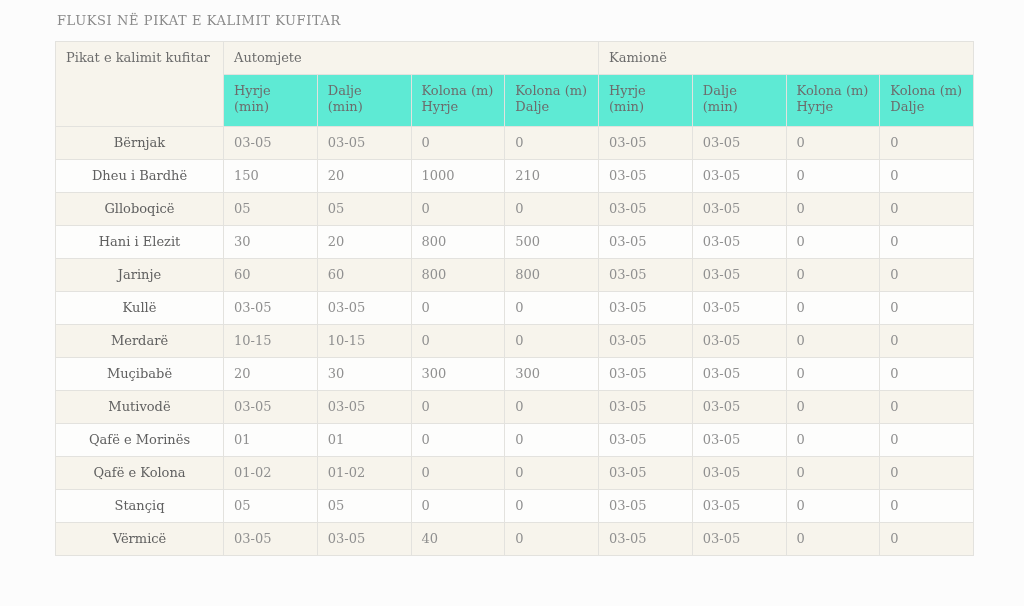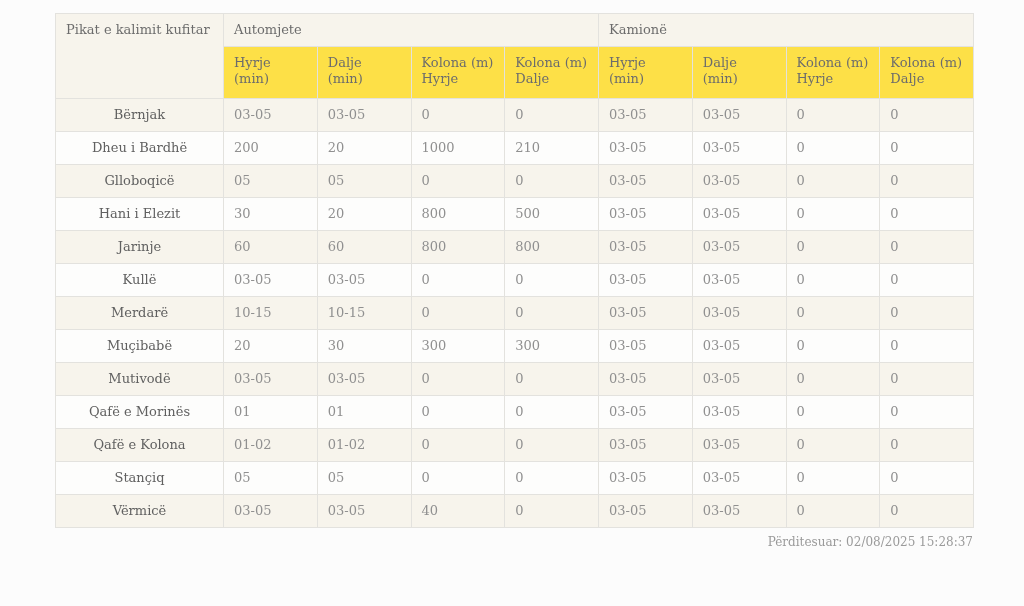--- a/index.html
+++ b/index.html
@@ -37,21 +37,21 @@
     padding: 8px 10px;
     line-height: 16px;
     vertical-align: top;
   }
   thead tr.group-row th {
     background: #f7f4ec;
     color: #6c6c6c;
     height: 33px;
   }
   thead tr.sub-row th {
-    background: #fde047;
+    background: #5eead4;
     color: #6c6c6c;
     height: 52px;
   }
   thead th.name-col {
     background: #f7f4ec;
     color: #6c6c6c;
   }
   tbody td {
     height: 33px;
     color: #909090;
@@ -67,20 +67,21 @@
     text-align: right;
     font-size: 12px;
     color: #9a9a9a;
     margin-top: 7px;
   }
 </style>
 </head>
 <body>
 
 <div class="wrap">
+  <h1 class="page-title">FLUKSI NË PIKAT E KALIMIT KUFITAR</h1>
 
   <table class="flux">
     <colgroup>
       <col class="c-name">
       <col class="c-val">
         <col class="c-val">
         <col class="c-val">
         <col class="c-val">
       <col class="c-val">
         <col class="c-val">
@@ -111,21 +112,21 @@
           <td>03-05</td>
           <td>0</td>
           <td>0</td>
           <td>03-05</td>
           <td>03-05</td>
           <td>0</td>
           <td>0</td>
         </tr>
         <tr class="even">
           <td class="row-name">Dheu i Bardhë</td>
-          <td>200</td>
+          <td>150</td>
           <td>20</td>
           <td>1000</td>
           <td>210</td>
           <td>03-05</td>
           <td>03-05</td>
           <td>0</td>
           <td>0</td>
         </tr>
         <tr class="odd">
           <td class="row-name">Glloboqicë</td>
@@ -244,14 +245,13 @@
           <td>40</td>
           <td>0</td>
           <td>03-05</td>
           <td>03-05</td>
           <td>0</td>
           <td>0</td>
         </tr>
       </tbody>
   </table>
 
-  <div class="footer-note">Përditesuar: 02/08/2025 15:28:37</div>
 </div>
 
 </body></html>

